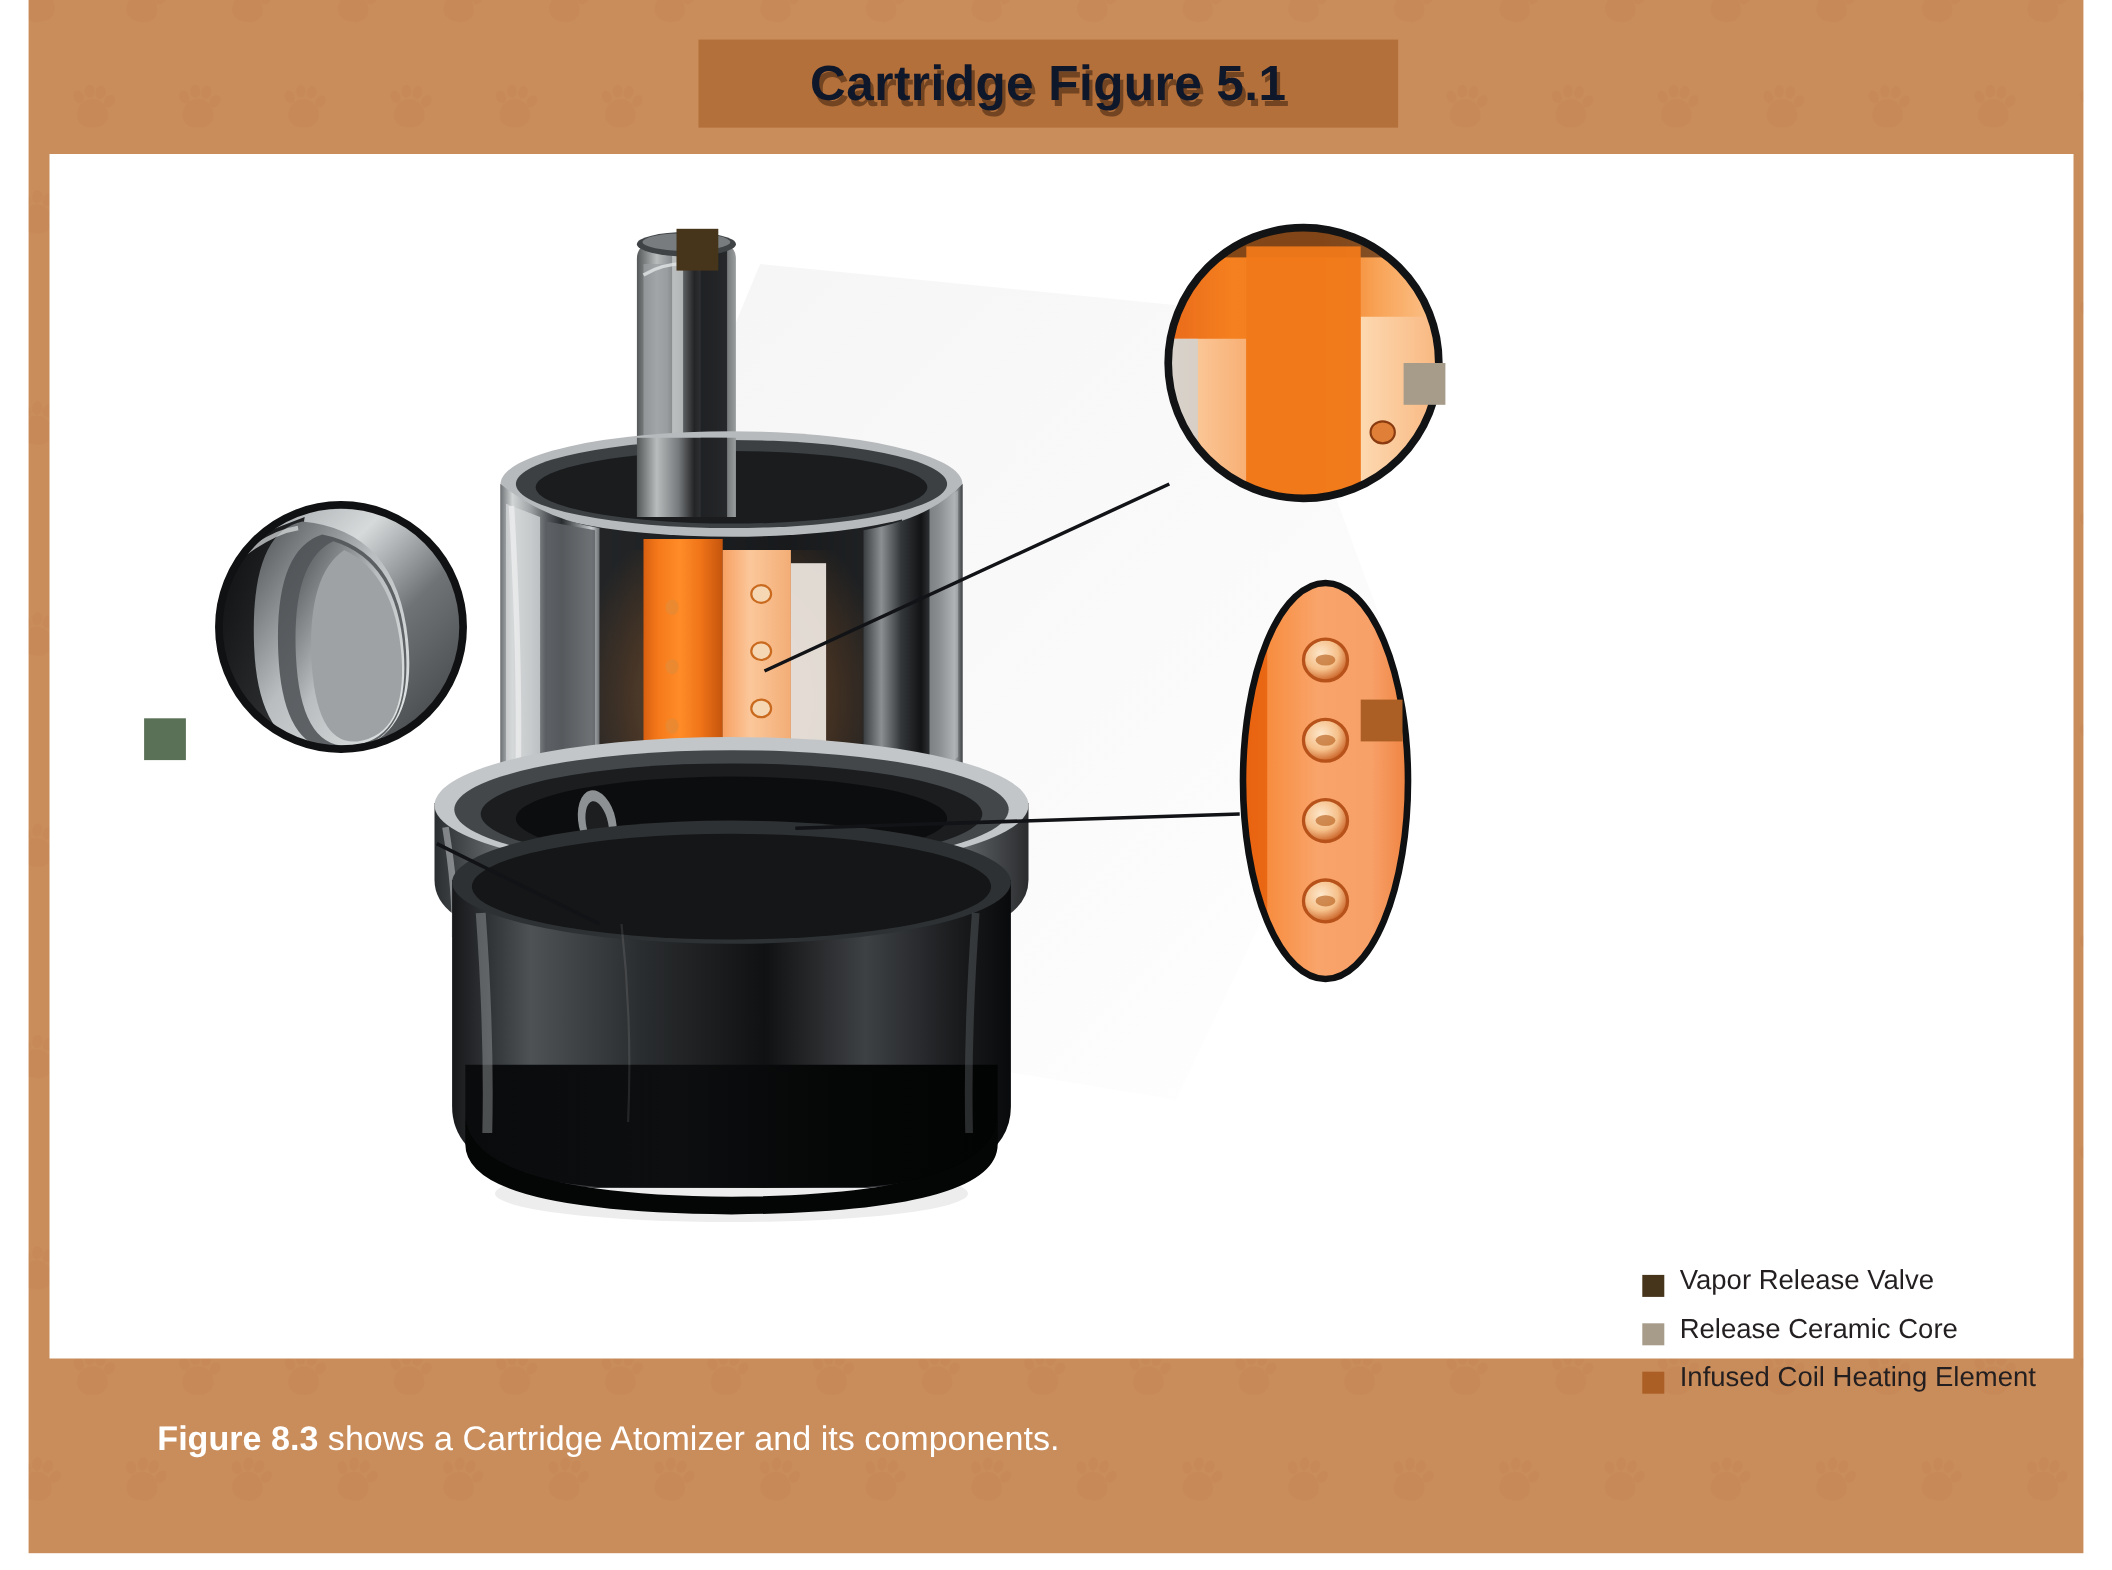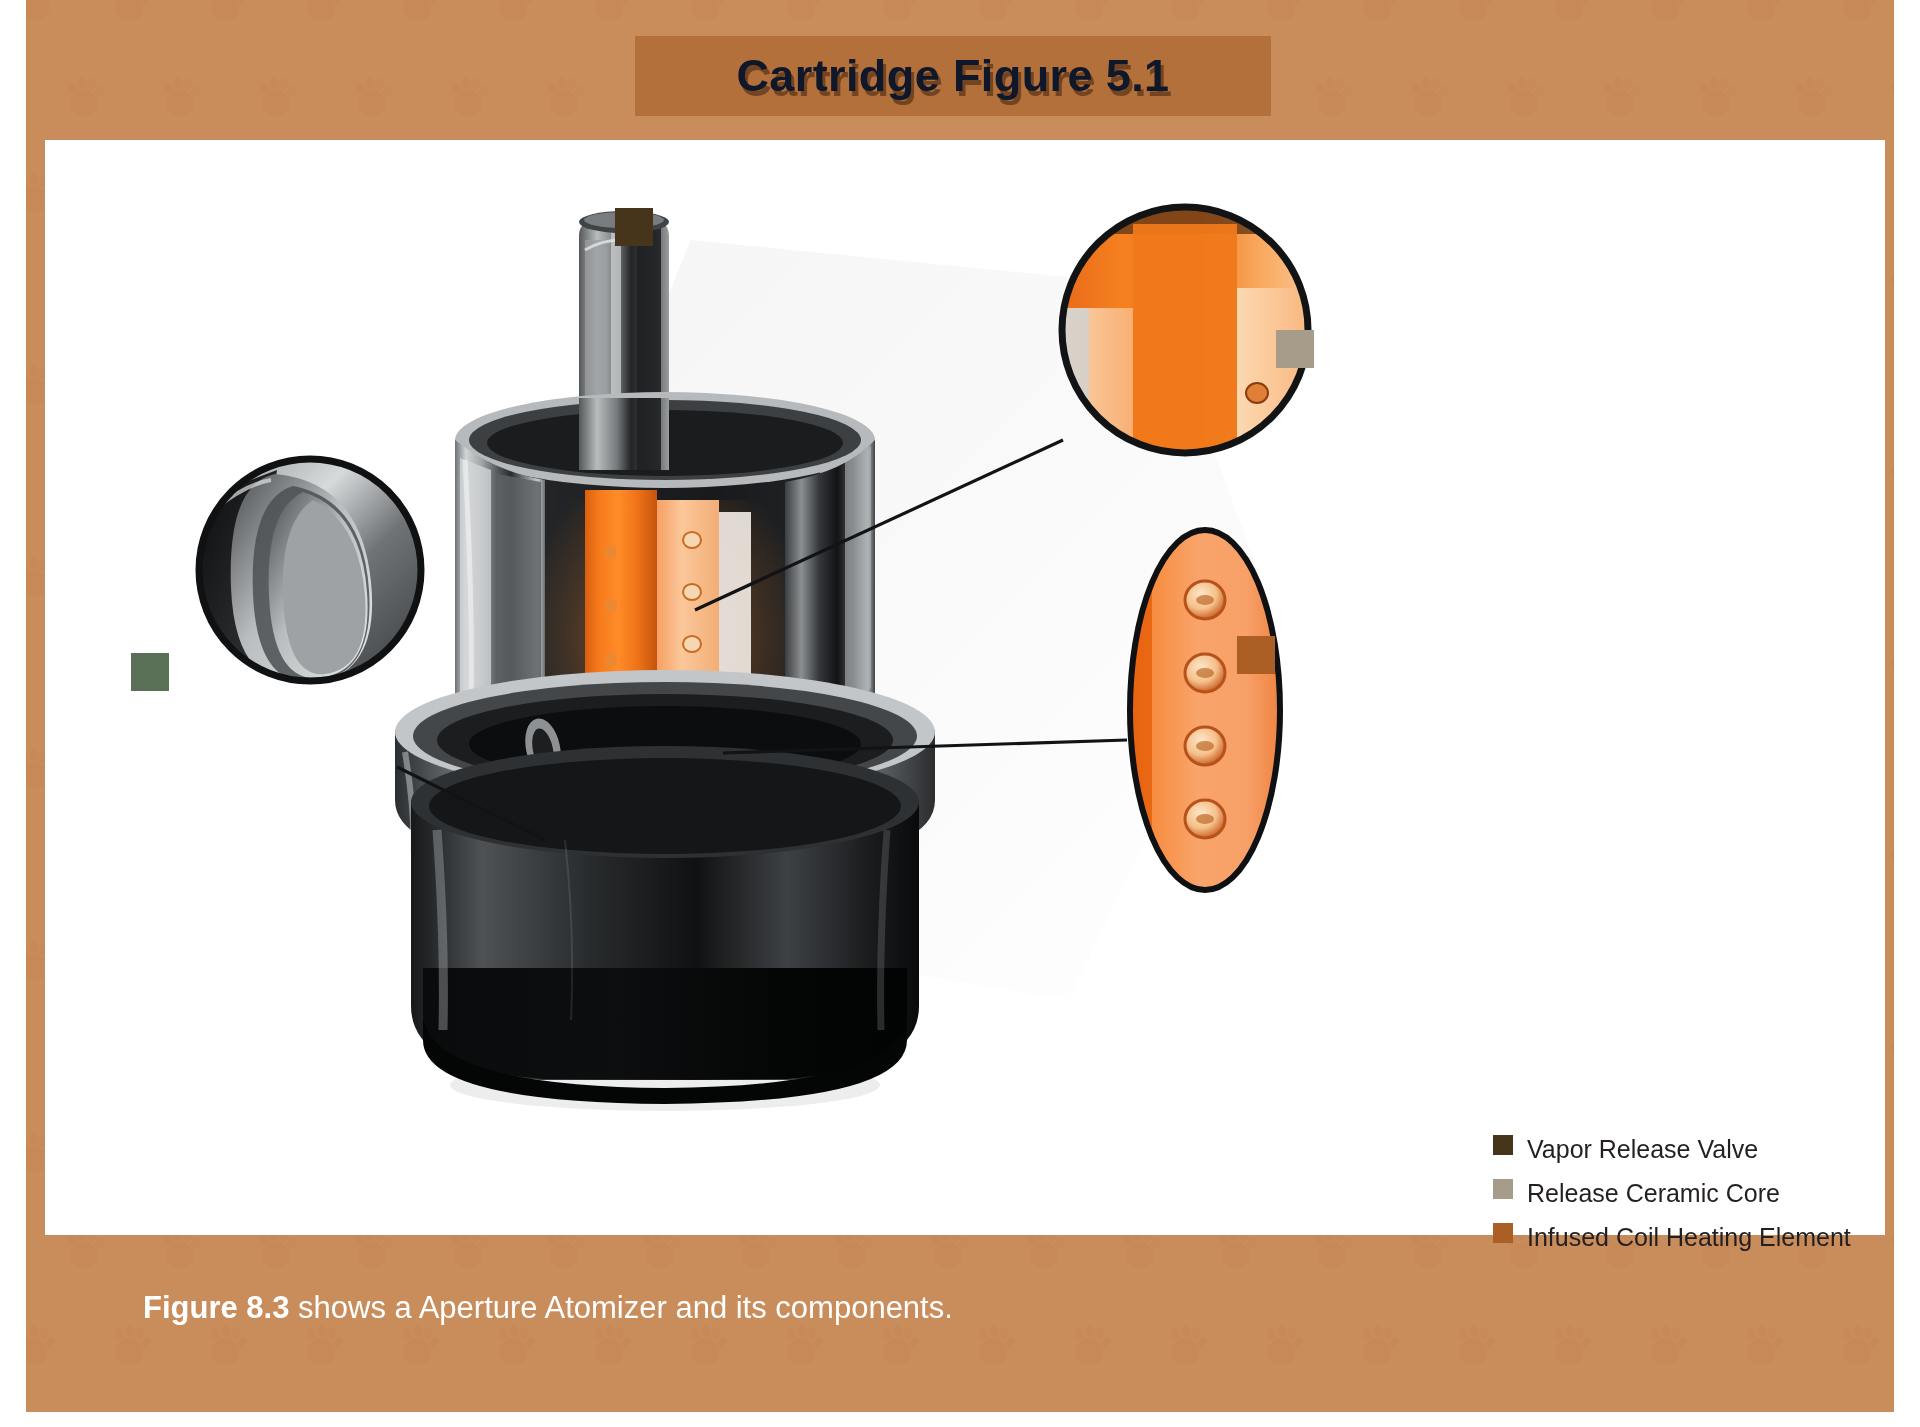--- a/index.html
+++ b/index.html
@@ -123,21 +123,21 @@
 
   
   .legend {
     position: absolute;
     left: 1448px;
     top: 995px;
     width: 390px;
   }
   .legend-row {
     display: flex;
-    align-items: flex-start;
+    align-items: flex-end;
     height: 44px;
   }
   .legend-swatch {
     width: 20px;
     height: 20px;
     flex: 0 0 20px;
     margin-right: 14px;
   }
   .legend-label {
     font-size: 25px;
@@ -2483,16 +2483,16 @@
 
       <div class="legend-row">
         <span class="legend-swatch" style="background: rgb(171, 95, 37);"></span>
         <span class="legend-label">Infused Coil Heating Element</span>
       </div>
 
     </div>
   </div>
 
   <div class="caption">
-    <b>Figure 8.3</b><span class="rest"> shows a Aperture Atomizer and its components.</span>
+    <b>Figure 8.3</b><span class="rest"> shows a Cartridge Atomizer and its components.</span>
   </div>
 
 </div>
 
 </body></html>

